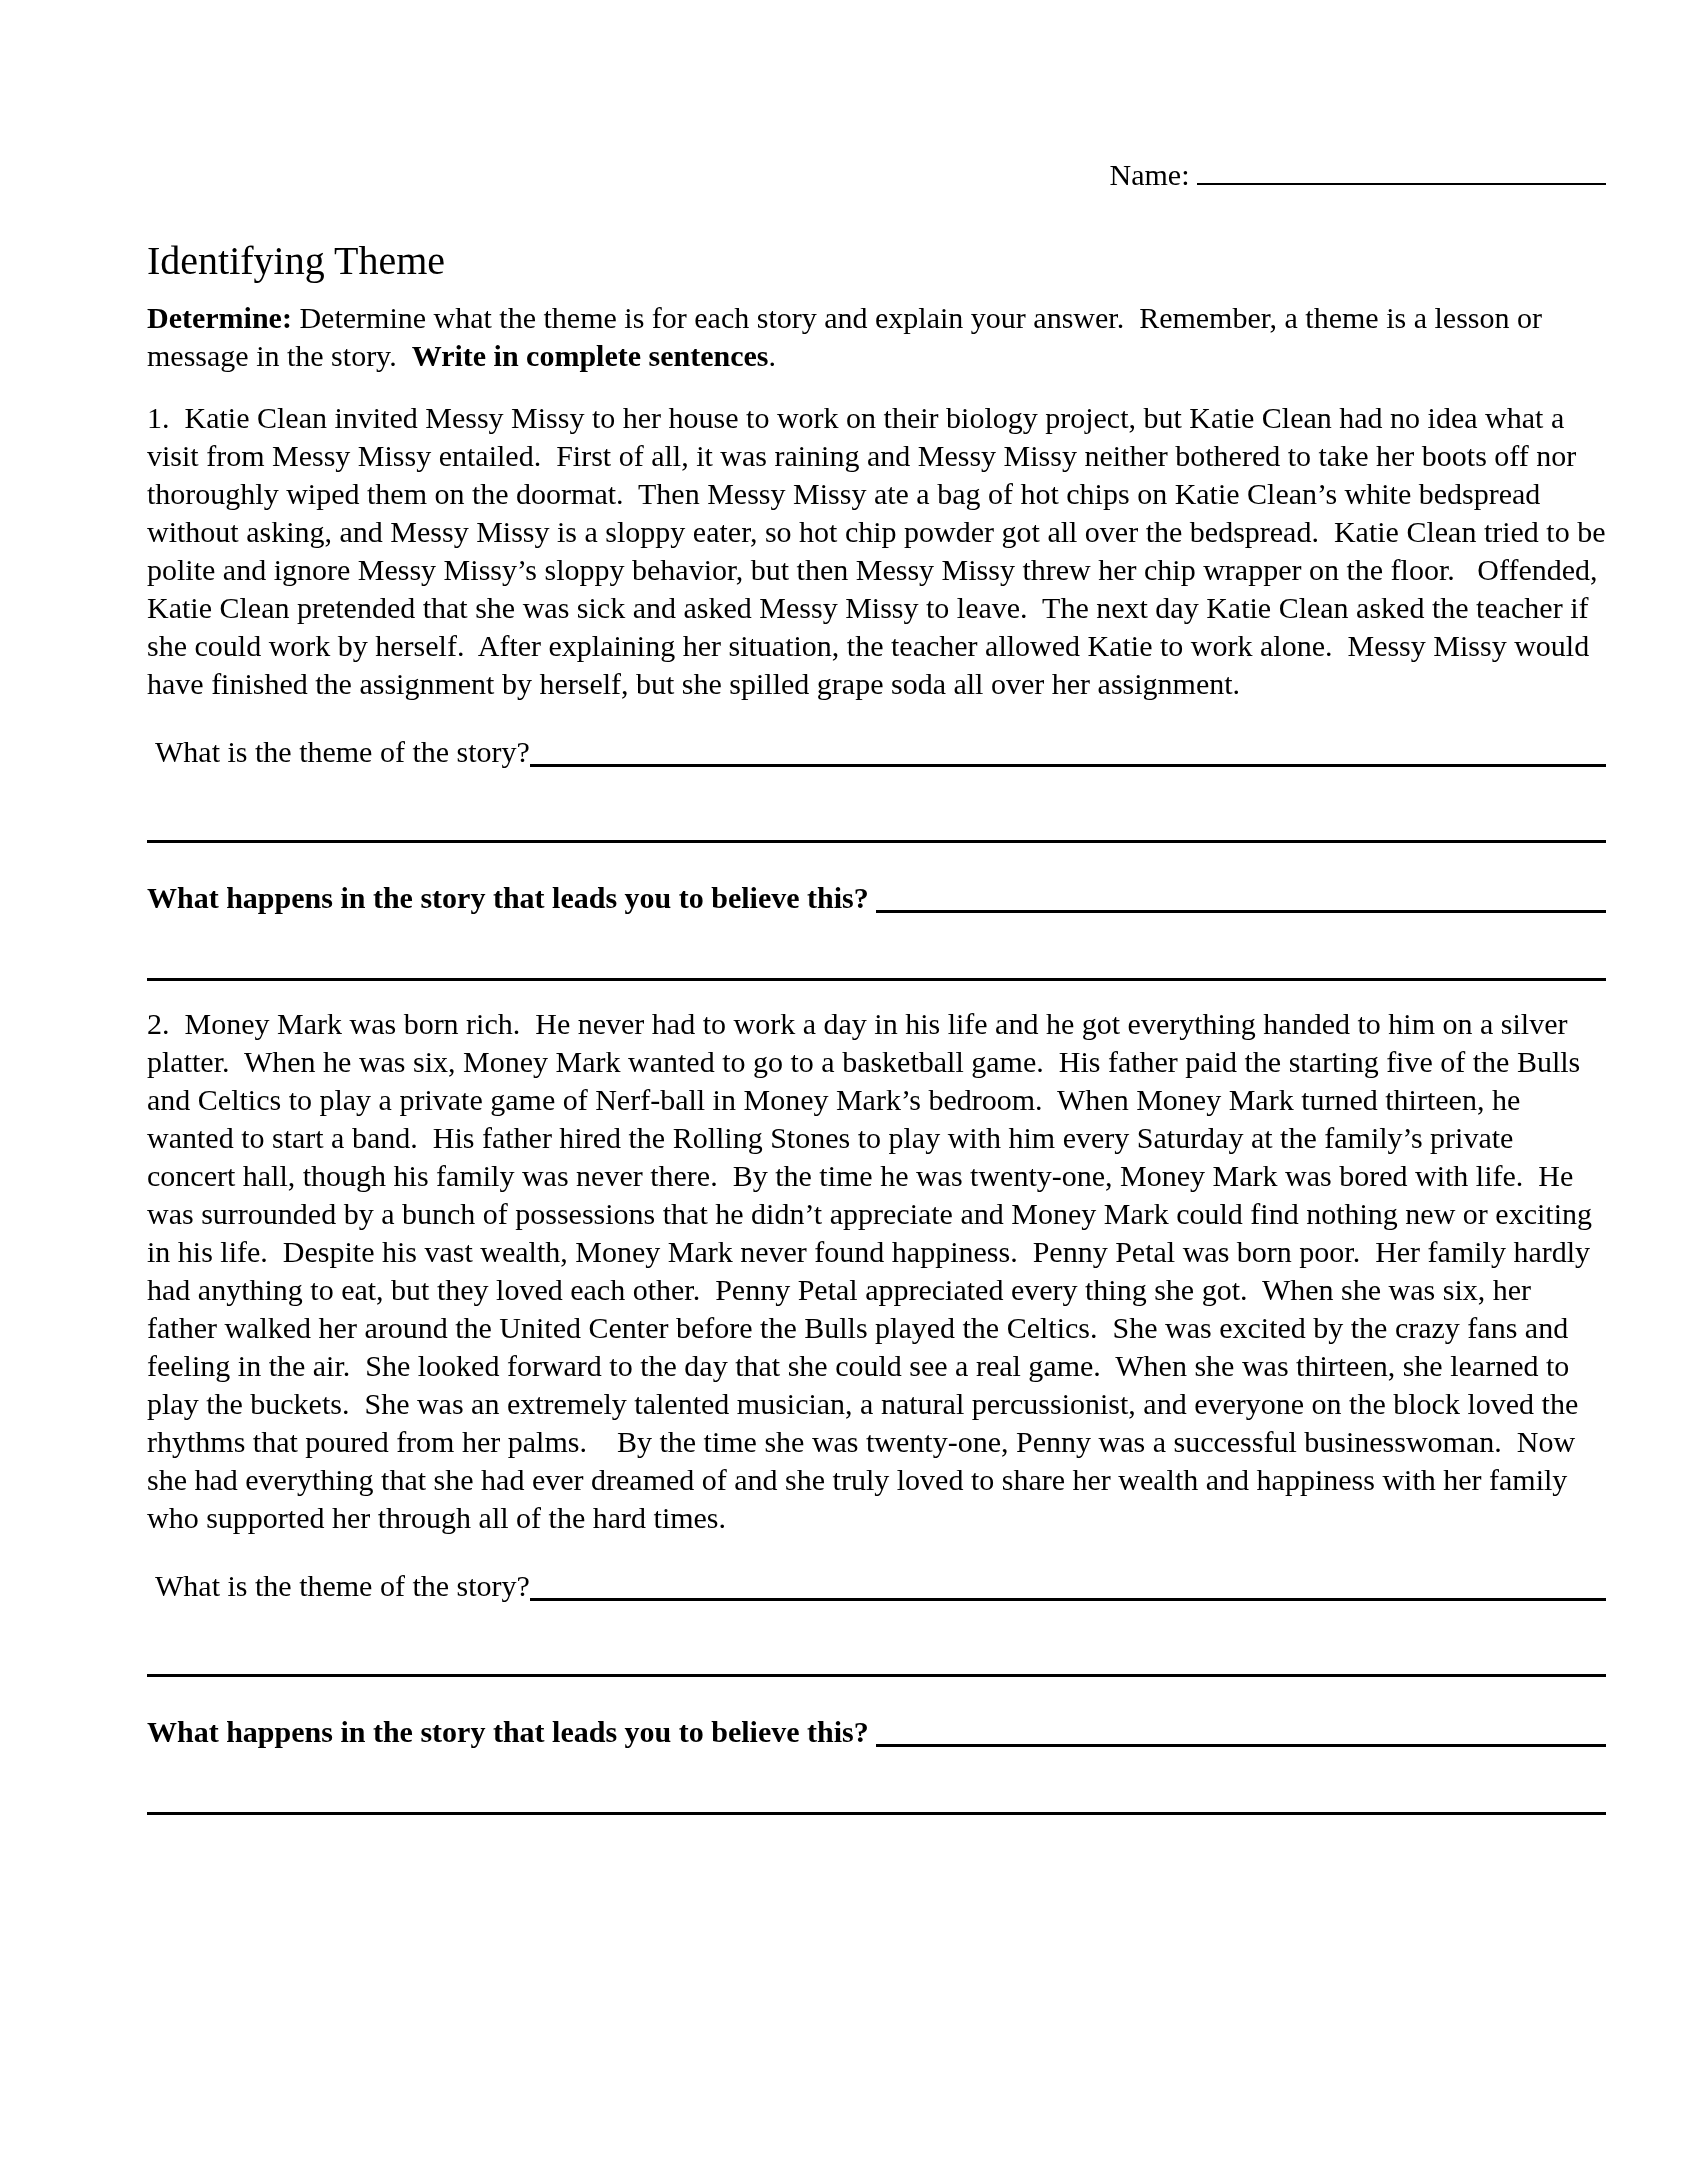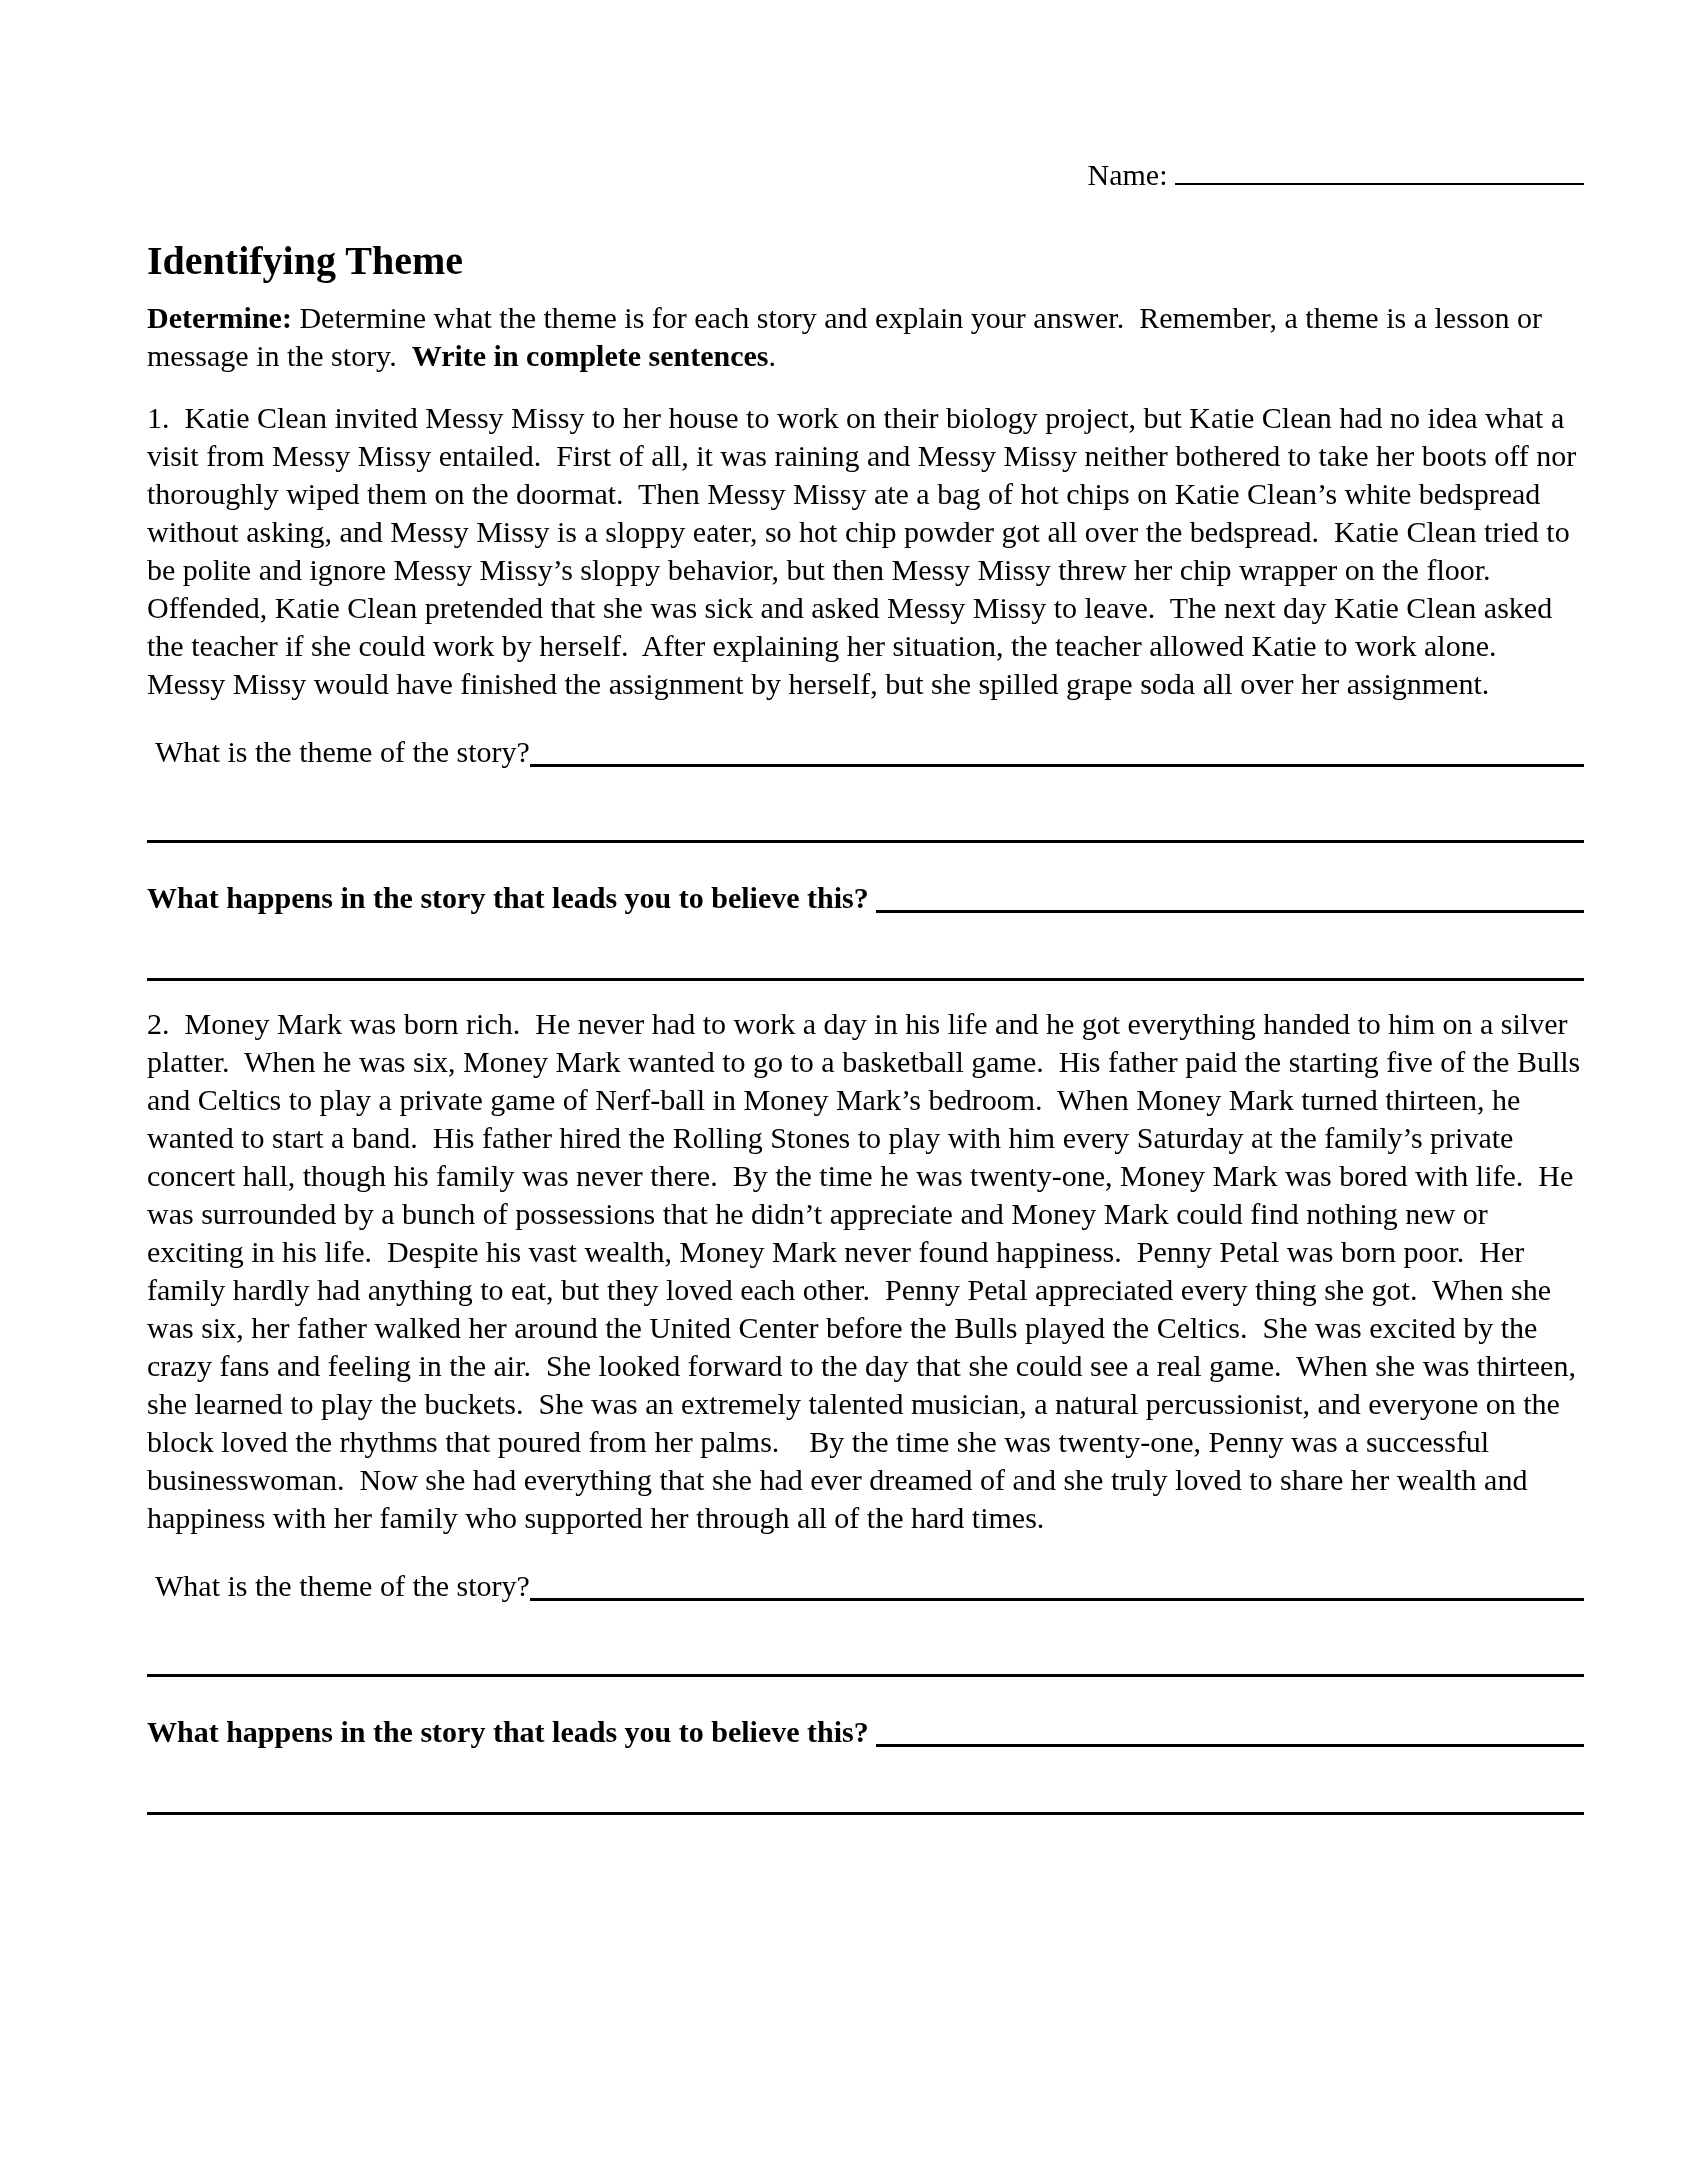--- a/index.html
+++ b/index.html
@@ -10,42 +10,42 @@
   .page {
     position: relative;
     width: 1683px;
     height: 2178px;
     background: #ffffff;
     color: #000000;
     font-family: "Liberation Serif", "DejaVu Serif", serif;
     font-size: 30px;
     line-height: 38px;
     box-sizing: border-box;
-    padding: 117px 99px 0 147px;
+    padding: 117px 77px 0 147px;
     overflow: hidden;
   }
   
   .name-row {
     text-align: right;
     line-height: 36px;
     white-space: pre;
   }
   .name-line {
     display: inline-block;
     width: 409px;
     height: 30px;
     border-bottom: 2px solid #000;
     vertical-align: baseline;
   }
   
   .title {
     margin: 8px 0 0 0;
     font-size: 40px;
     line-height: 48px;
-    font-weight: bold;
+    font-weight: normal;
   }
   
   .directions {
     margin: 14px 0 0 0;
     white-space: pre-wrap;
   }
   .directions strong { font-weight: bold; }
   
   .story {
     margin: 24px 0 0 0;

